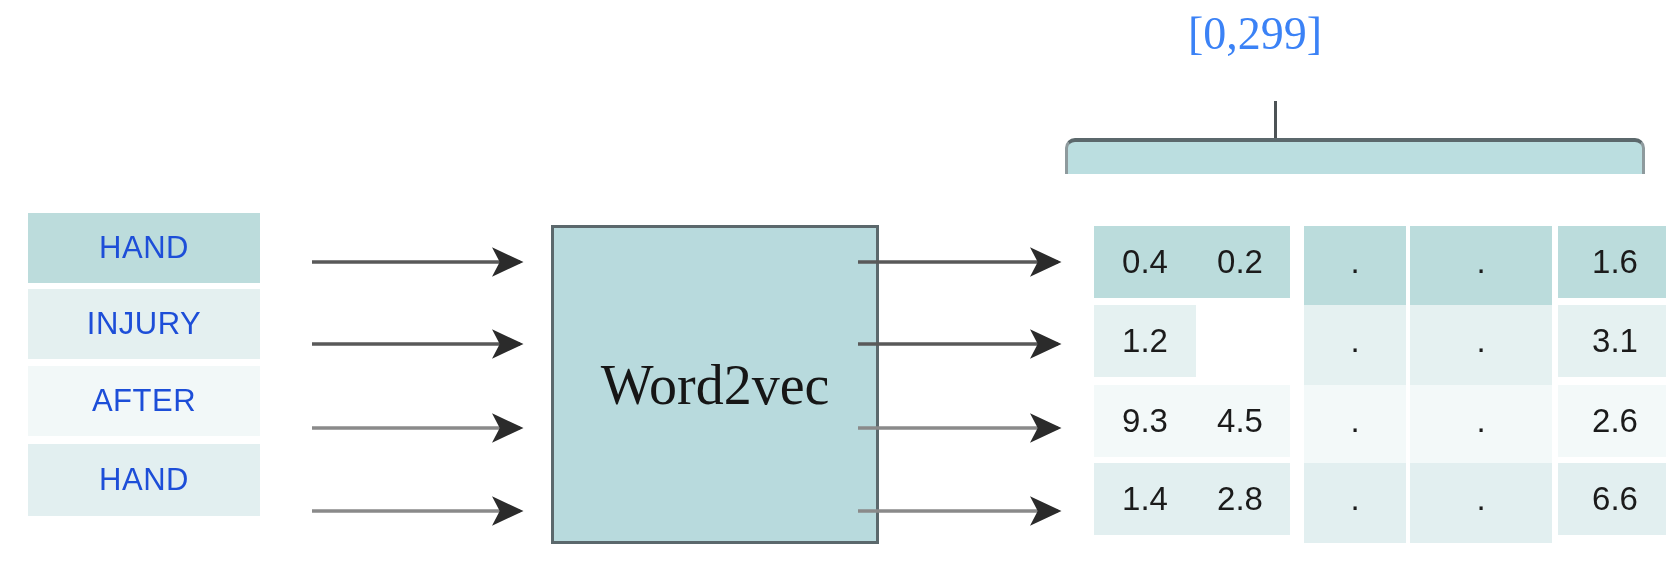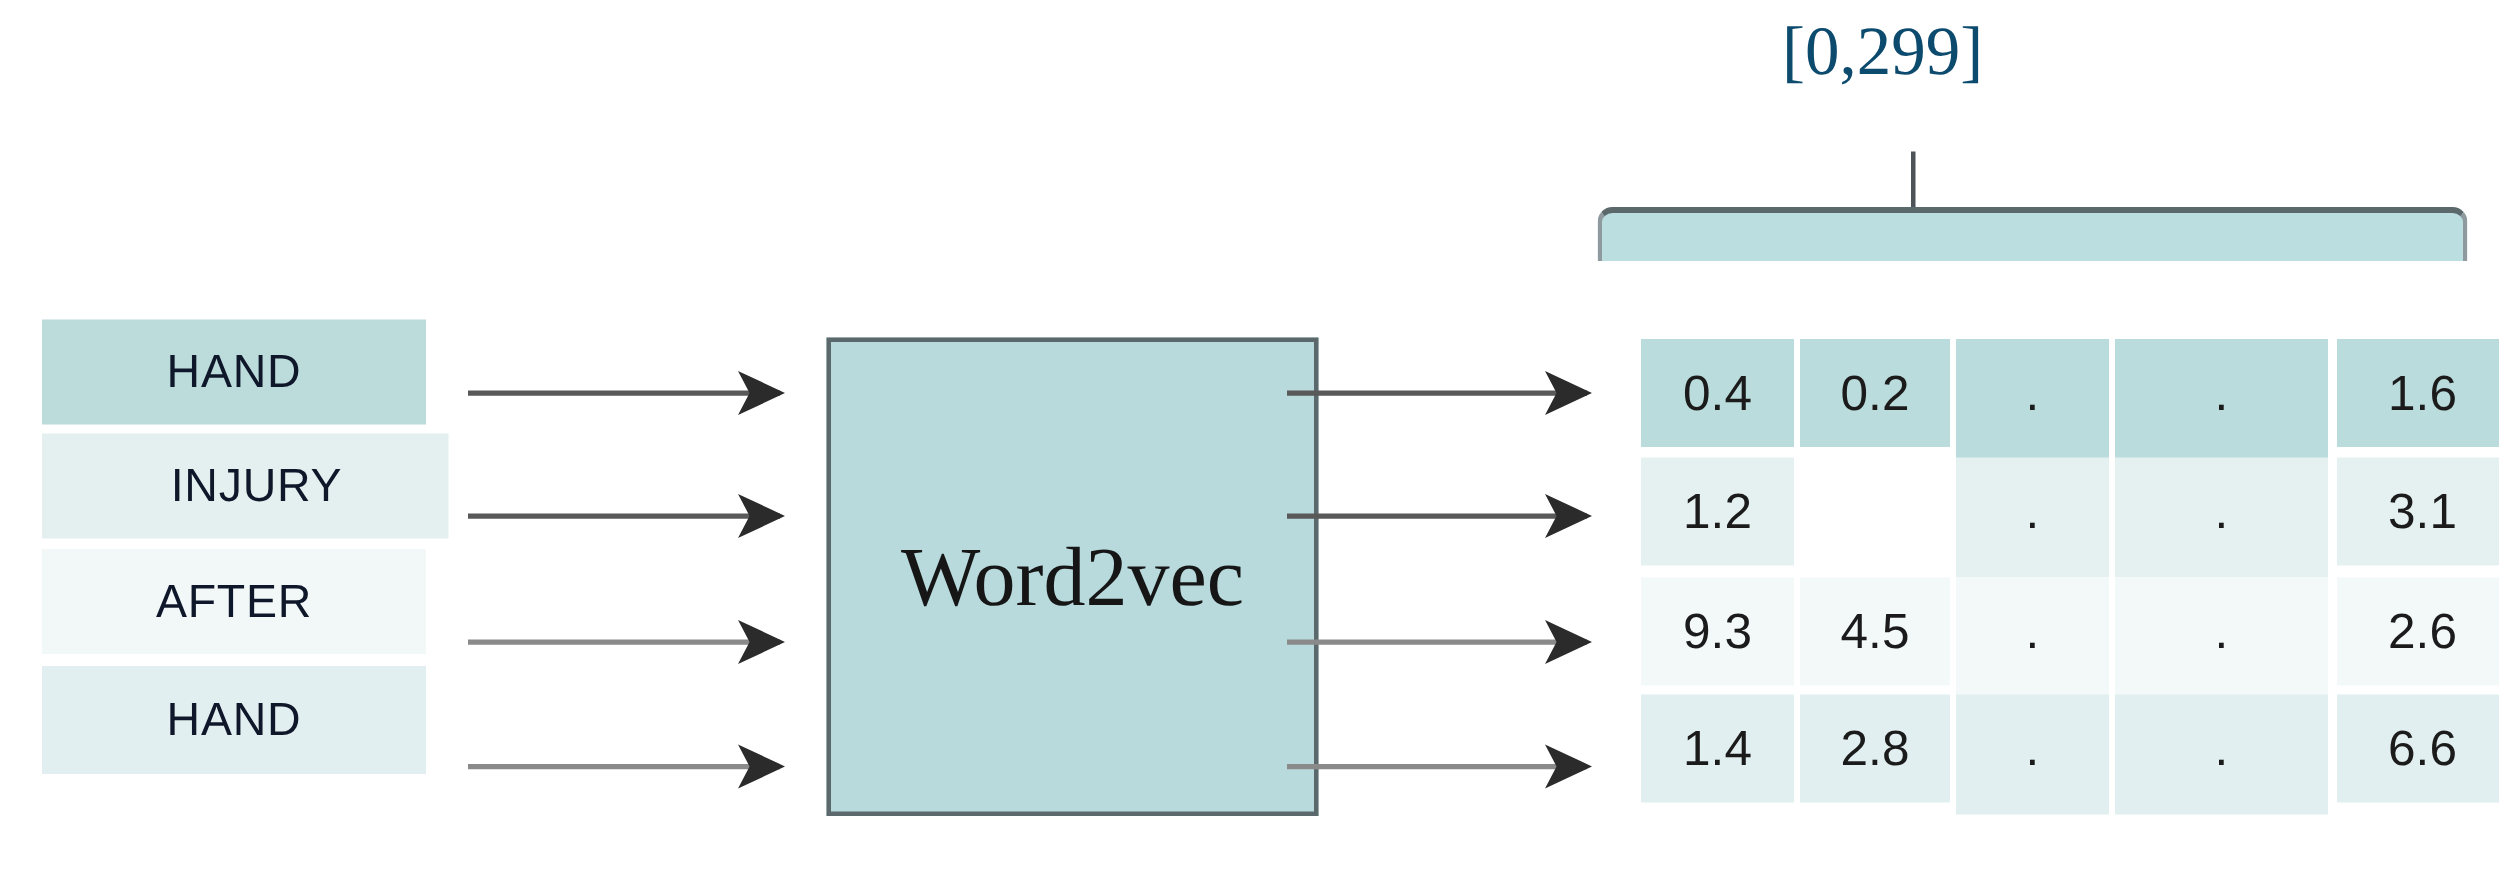--- a/index.html
+++ b/index.html
@@ -20,31 +20,31 @@
   #word-list {
     position: absolute;
     left: 28px;
     top: 213px;
     width: 264px;
     height: 303px;
   }
   .word-cell {
     position: absolute;
     left: 0;
-    width: 256px;
+    width: 232px;
     display: flex;
     align-items: center;
     justify-content: center;
     font-family: "Liberation Sans", sans-serif;
     font-size: 31px;
     letter-spacing: 0.5px;
-    color: #0f172a;
+    color: #1d4ed8;
   }
   .word-cell.r0 { top: 0px;   height: 70px; background: #bcdcdc; }
-  .word-cell.r1 { top: 76px;  height: 70px; background: #e4f0f0; padding-left: 15px; }
+  .word-cell.r1 { top: 76px;  height: 70px; background: #e4f0f0; }
   .word-cell.r2 { top: 153px; height: 70px; background: #f2f8f8; }
   .word-cell.r3 { top: 231px; height: 72px; background: #e2eff0; }
 
   
   #w2v-box {
     position: absolute;
     left: 527px;
     top: 225px;
     width: 328px;
     height: 319px;
@@ -95,21 +95,21 @@
     top: 0;
     height: 72px;
     display: flex;
     align-items: center;
     justify-content: center;
     font-family: "Liberation Sans", sans-serif;
     font-size: 33px;
     color: #1b1b1b;
   }
   .mx-cell.c0 { left: 0px;   width: 102px; }
-  .mx-cell.c1 { left: 106px; width: 100px; }
+  .mx-cell.c1 { left: 96px; width: 100px; }
   .mx-cell.c2 { left: 210px; width: 102px; }
   .mx-cell.c3 { left: 316px; width: 142px; }
   .mx-cell.c4 { left: 464px; width: 114px; }
 
   .mx-row.r0 .mx-cell { background: #bbdcdc; }
   .mx-row.r1 .mx-cell { background: #e5f1f1; }
   .mx-row.r2 .mx-cell { background: #f3f9f9; }
   .mx-row.r3 .mx-cell { background: #e2eff0; }
 
   .mx-cell.dot { font-size: 33px; line-height: 0; padding-bottom: 8px; }
@@ -135,21 +135,21 @@
     width: 3px;
     height: 39px;
     background: #4d5356;
   }
   #range-label {
     position: absolute;
     left: 1188px;
     top: 7px;
     font-family: "Liberation Serif", serif;
     font-size: 46px;
-    color: #0c4a6e;
+    color: #3b82f6;
     letter-spacing: 0px;
     white-space: nowrap;
   }
 </style>
 </head>
 <body>
 
 <div id="canvas">
 
   <div id="word-list">

